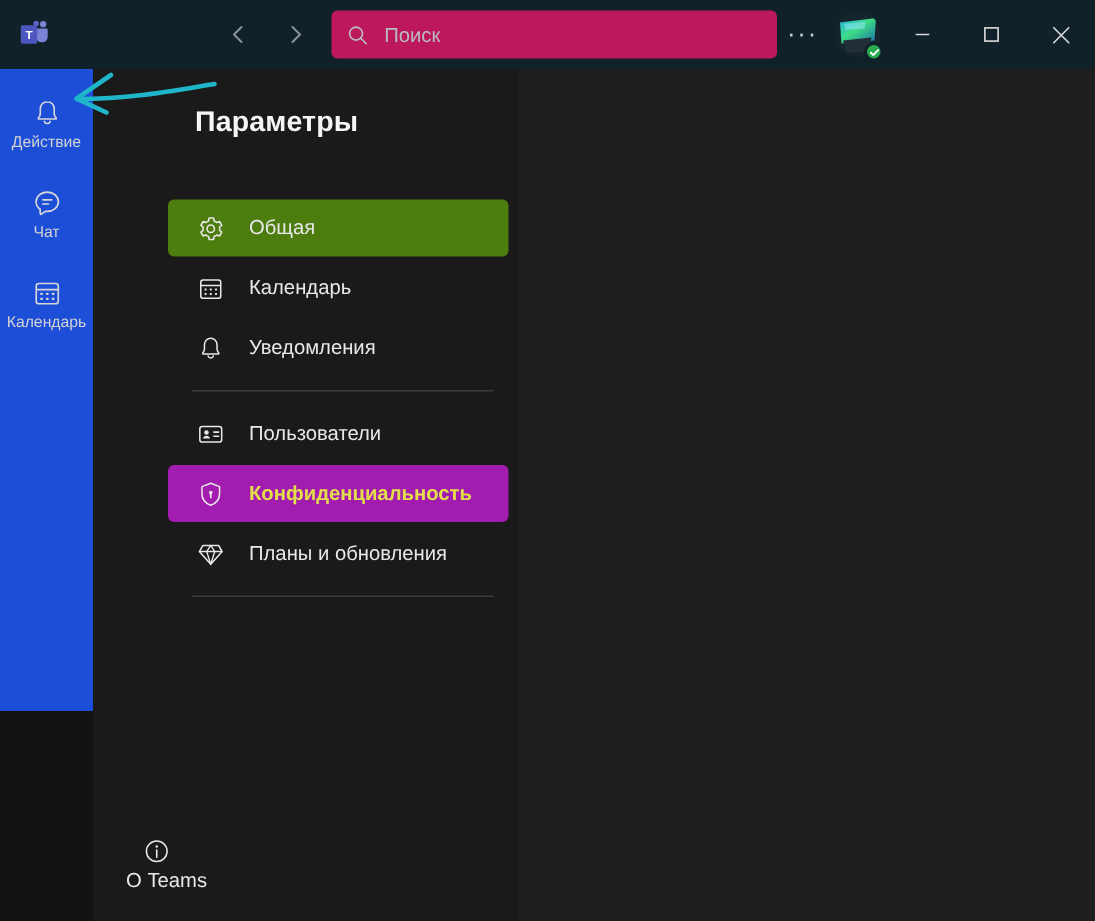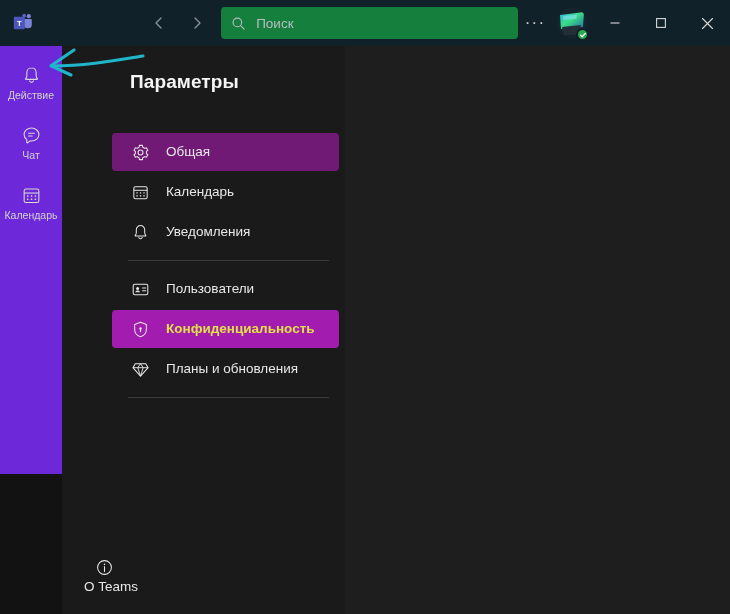--- a/index.html
+++ b/index.html
@@ -28,21 +28,21 @@
   .nav-btn {
     width: 28px; height: 28px;
     display: flex; align-items: center; justify-content: center;
     cursor: default;
   }
   .nav-btn svg { display: block; }
 
   .search-wrap {
     margin-left: 10px;
     width: 302px; height: 32px;
-    background: #15803d;
+    background: #be185d;
     border-radius: 4px;
     display: flex; align-items: center;
     padding: 0 10px;
   }
   .search-wrap .sicon { margin-right: 10px; display:flex; }
   .search-input {
     flex: 1;
     background: transparent; border: none; outline: none;
     color: #d6d6d6; font-size: 13.5px;
     font-family: "Liberation Sans", sans-serif;
@@ -81,21 +81,21 @@
   .win-btn {
     width: 46px; height: 46px;
     display: flex; align-items: center; justify-content: center;
   }
   .win-btn svg { display: block; }
 
   
   .rail {
     position: absolute; top: 46px; left: 0;
     width: 62px; height: 428px;
-    background: #6d28d9;
+    background: #1d4ed8;
     padding-top: 8px;
   }
   .rail-item {
     width: 62px; height: 56px;
     display: flex; flex-direction: column;
     align-items: center; justify-content: center;
     gap: 3px; margin-bottom: 4px;
   }
   .rail-icon { height: 24px; display: flex; align-items: center; justify-content: center; }
   .rail-label { font-size: 10.5px; color: #d2d2d2; line-height: 1; }
@@ -123,21 +123,21 @@
     cursor: default;
   }
   .menu-item .mi-icon {
     width: 24px; min-width: 24px; height: 24px;
     display: flex; align-items: center; justify-content: center;
     margin-right: 14px;
   }
   .menu-item .mi-label {
     font-size: 13.5px; color: #e8e8e8; line-height: 1.35;
   }
-  .menu-item.is-hover { background: #701a75; margin-top: 40px; }
+  .menu-item.is-hover { background: #4d7c0f; margin-top: 40px; }
   .menu-item.is-selected { background: #a21caf; }
   .menu-item.is-selected .mi-label { color: #e2e04a; font-weight: 600; }
   .menu-sep {
     height: 1px; background: #3a3a3a;
     margin: 9px 10px 9px 16px;
   }
   .about {
     position: absolute; left: 6px; bottom: 14px;
     display: flex; align-items: center;
     padding: 6px 8px 6px 16px;

